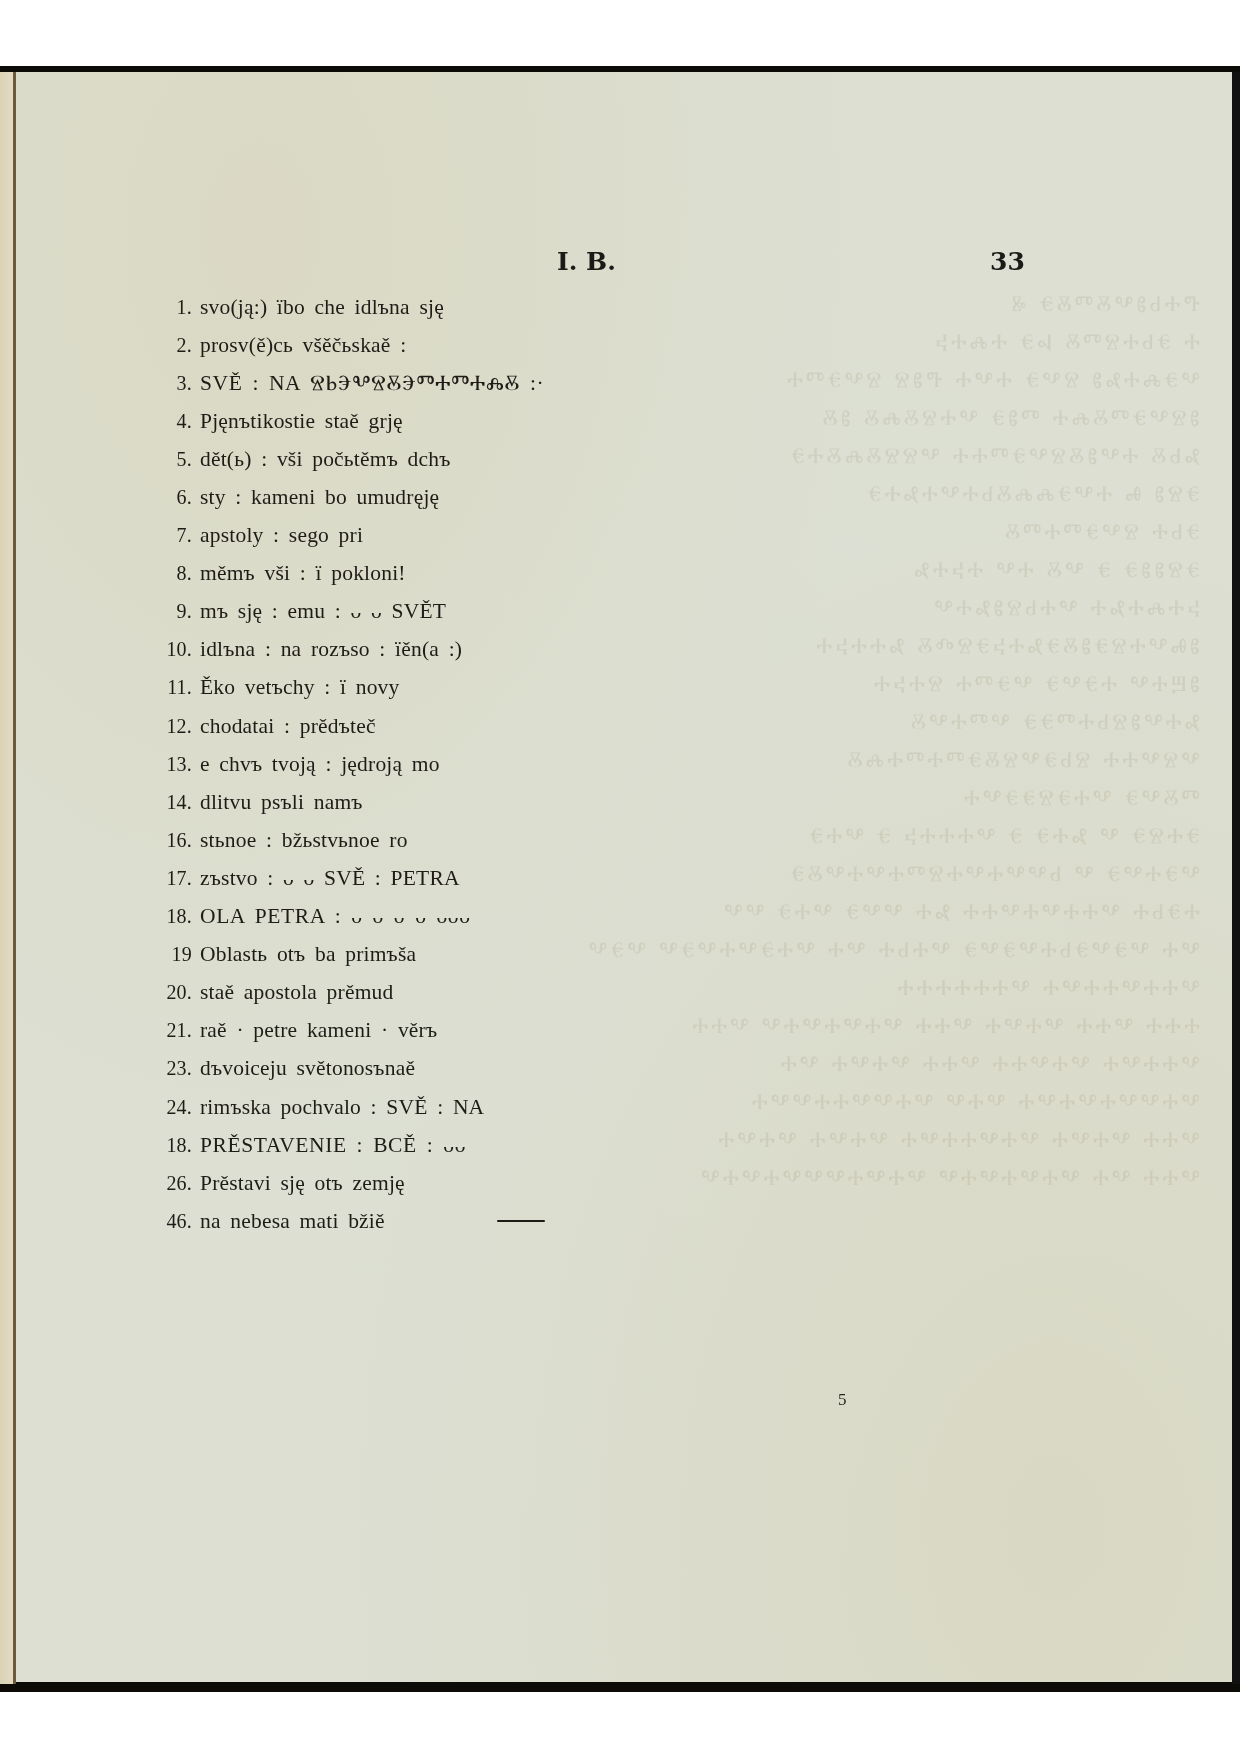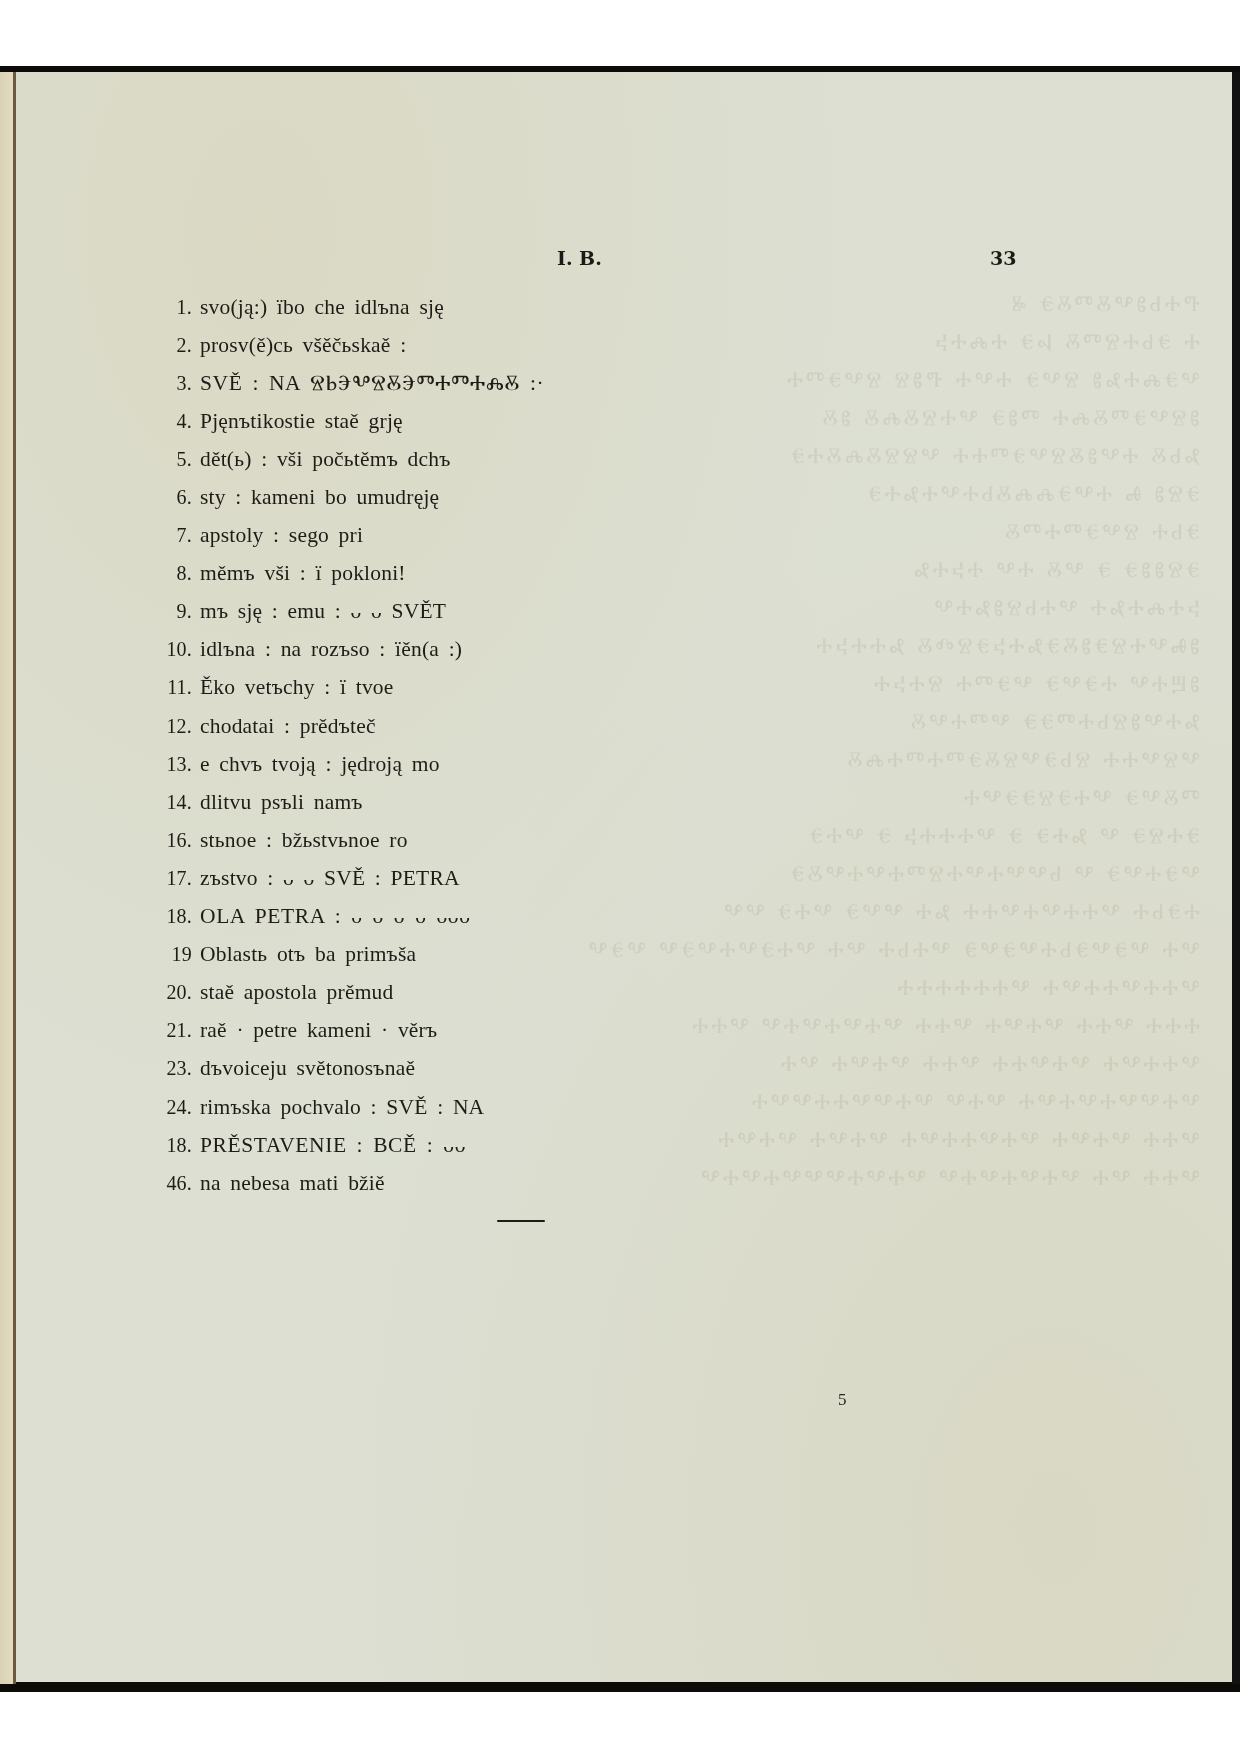--- a/index.html
+++ b/index.html
@@ -55,21 +55,21 @@
     line-height: 38px;
     transform: scaleX(-1);
     white-space: pre;
     pointer-events: none;
   }
   .running-head {
     position: absolute;
     top: 247px;
     font-family: "DejaVu Serif", "Liberation Serif", serif;
     font-weight: bold;
-    font-size: 19px;
+    font-size: 25px;
     color: #1c1a16;
   }
   .head-title { left: 557px; }
   .head-pageno { left: 990px; }
   .lines {
     position: absolute;
     left: 150px; top: 288px;
     width: 420px;
   }
   .line {
@@ -179,21 +179,21 @@
   <div class="line">
       <span class="num">9.</span>
       <span class="txt">mъ sję : emu : ᴗ ᴗ SVĚT</span>
     </div>
   <div class="line">
       <span class="num">10.</span>
       <span class="txt">idlъna : na rozъso : ïěn(a :)</span>
     </div>
   <div class="line">
       <span class="num">11.</span>
-      <span class="txt">Ěko vetъchy : ï tvoe</span>
+      <span class="txt">Ěko vetъchy : ï novy</span>
     </div>
   <div class="line">
       <span class="num">12.</span>
       <span class="txt">chodatai : prědъteč</span>
     </div>
   <div class="line">
       <span class="num">13.</span>
       <span class="txt">e chvъ tvoją : jędroją mo</span>
     </div>
   <div class="line">
@@ -230,20 +230,24 @@
     </div>
   <div class="line">
       <span class="num">24.</span>
       <span class="txt">rimъska pochvalo : SVĚ : NA</span>
     </div>
   <div class="line">
       <span class="num">18.</span>
       <span class="txt caps">PRĚSTAVENIE : BCĚ : ᴗᴗ</span>
     </div>
   <div class="line">
+      <span class="num">26.</span>
+      <span class="txt">Prěstavi sję otъ zemję</span>
+    </div>
+  <div class="line">
       <span class="num">46.</span>
       <span class="txt">na nebesa mati bžiě</span>
     </div>
 </div>
 
 <div class="dash"></div>
 
 <div class="footer-number">5</div>
 
 </body></html>

